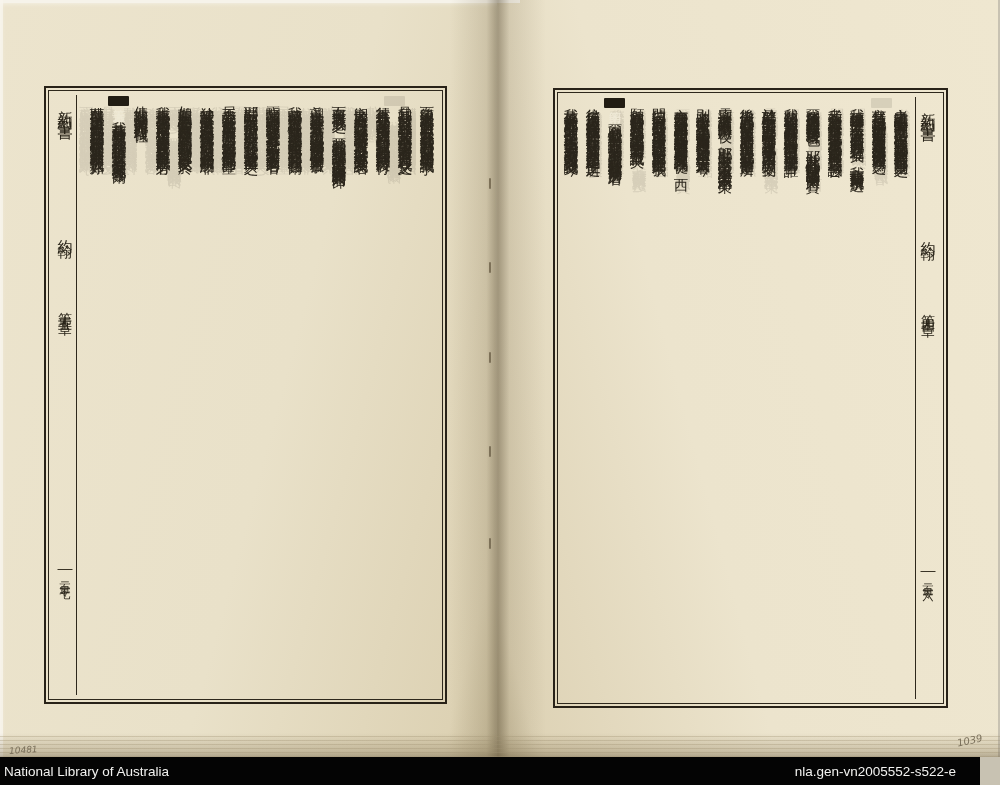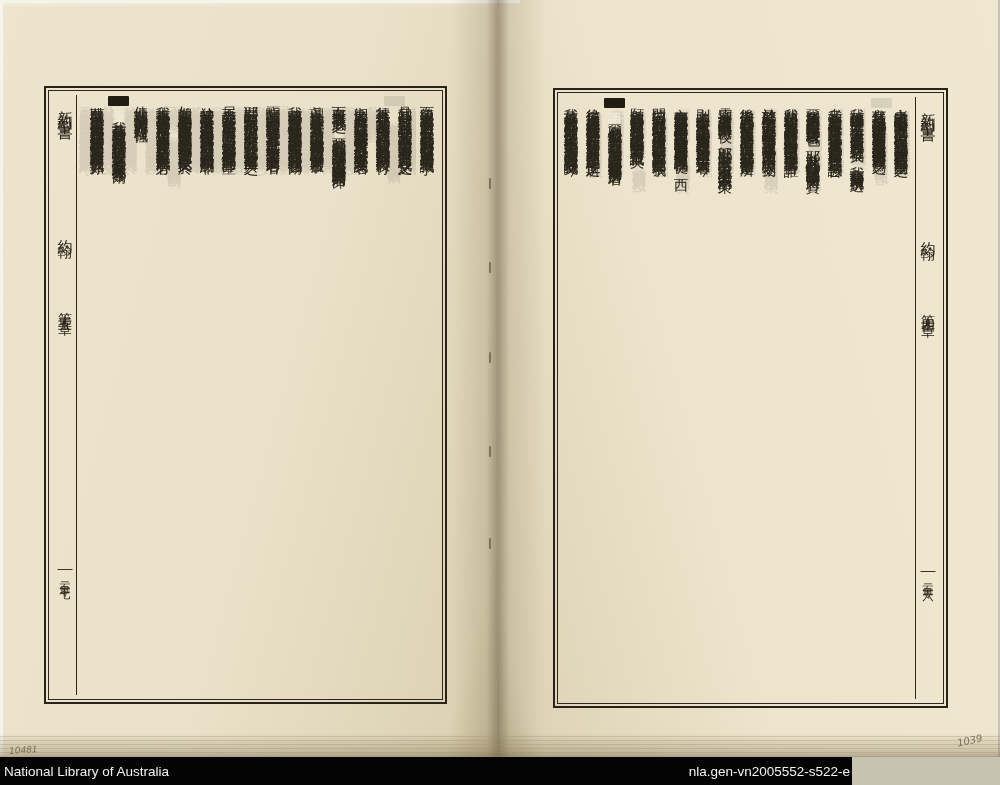--- a/index.html
+++ b/index.html
@@ -79,27 +79,27 @@
   .ghost .chapbox{opacity:.9;}
   
   .pencil{
     position:absolute;color:rgba(104,94,74,.85);
     font-family:"DejaVu Sans",sans-serif;font-style:italic;
   }
   .pencil-left{left:9px;top:745px;font-size:9px;transform:rotate(-4deg);}
   .pencil-right{left:957px;top:735px;font-size:10px;transform:rotate(-12deg);}
   
   .footer-bar{
-    position:absolute;left:0;top:757px;width:852px;height:28px;background:#040404;
+    position:absolute;left:0;top:757px;width:980px;height:28px;background:#040404;
     font-family:"Liberation Sans","DejaVu Sans",sans-serif;color:#f2f2f0;
     display:flex;align-items:center;justify-content:space-between;
     font-size:13.5px;
   }
   .footer-bar .lib{margin-left:4px;}
-  .footer-bar .cat{margin-right:2px;}
+  .footer-bar .cat{margin-right:24px;}
 </style>
 </head>
 <body>
 
 <div class="paper paper-left"></div>
 <div class="paper paper-right"></div>
 <div class="scan-edge-top"></div>
 <div class="scan-edge-left"></div>
 
 <div class="fold"></div>

